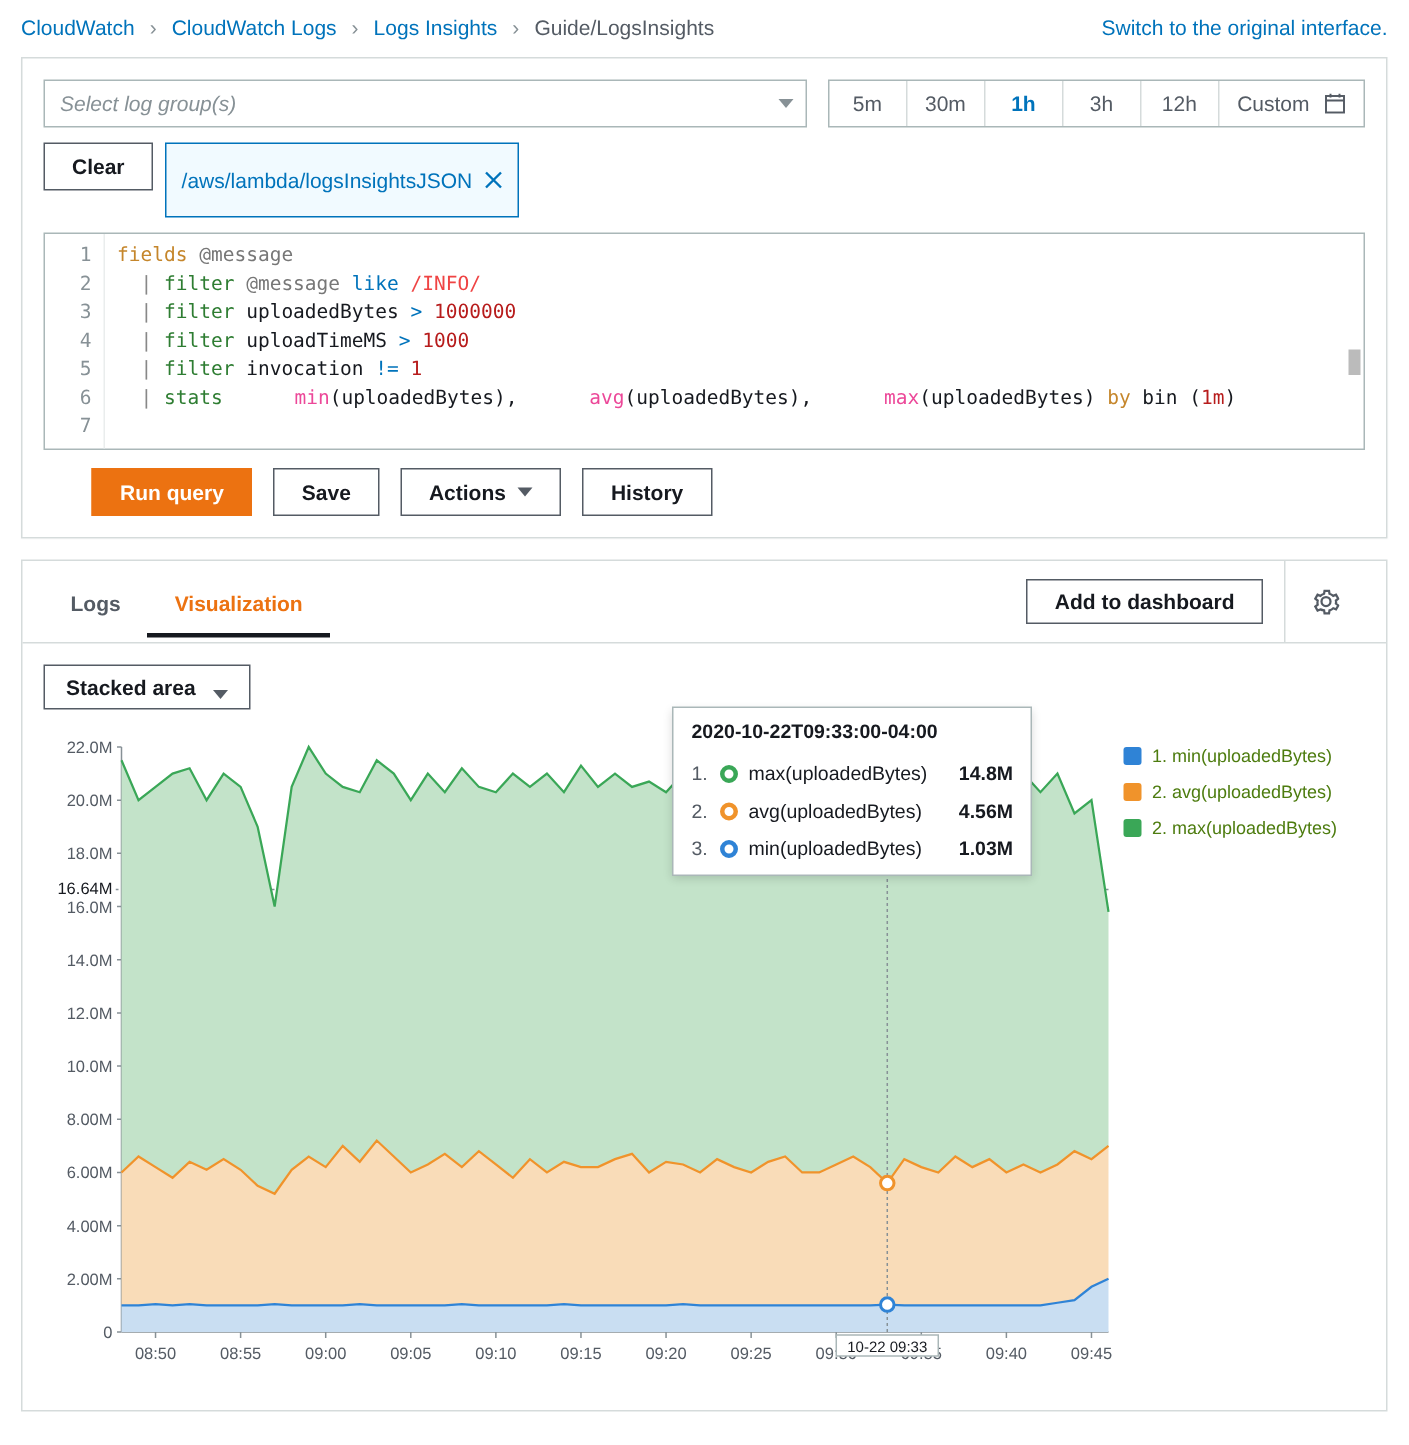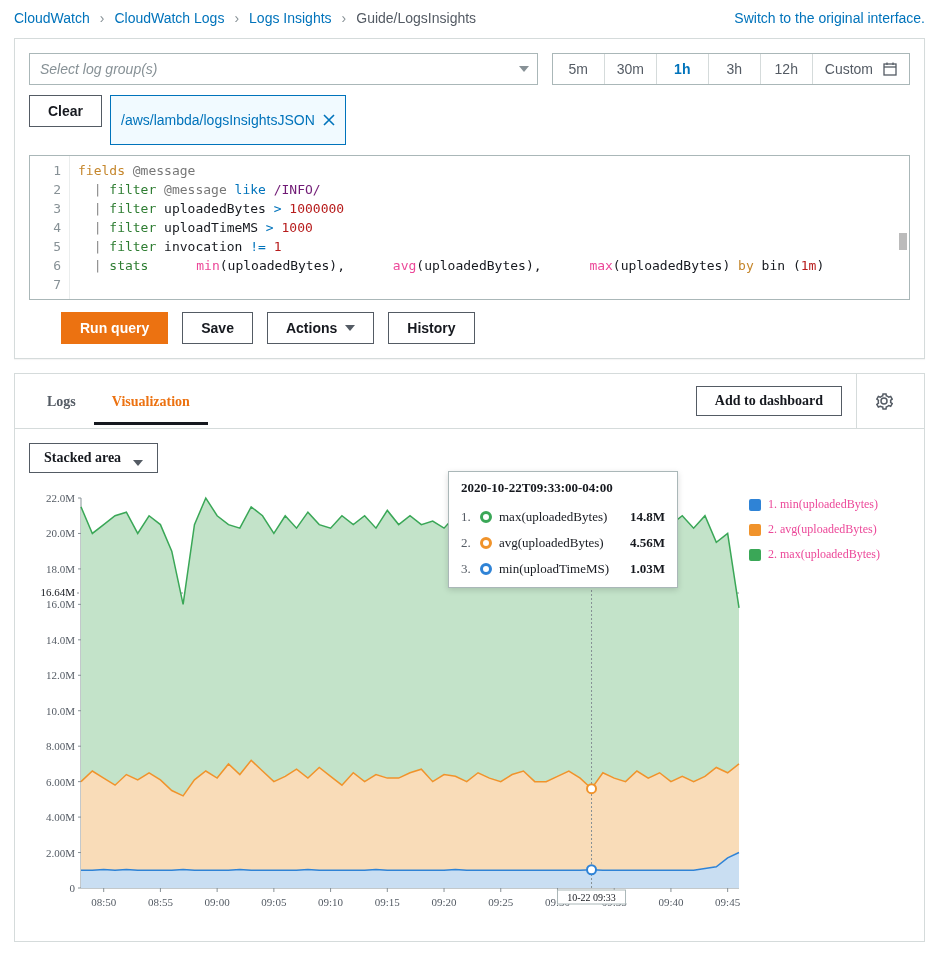--- a/index.html
+++ b/index.html
@@ -39,44 +39,44 @@
   .editor { border: 1px solid #aab7b8; margin-top: 10px; font-family: Consolas, Monaco, monospace; font-size: 13px; background: #fff; position: relative; }
   .editor-body { display:flex; }
   .gutter { width: 40px; text-align: right; color: #879196; padding: 5px 8px 5px 0; border-right: 1px solid #eaeded; line-height: 19px; user-select:none;}
   .code { flex: 1; padding: 5px 8px; line-height: 19px; white-space: pre; position: relative; }
   .ln { display:block; }
   .hl-line { position:absolute; left:0; right:0; height:19px; background:#fafafa; border-top:1px solid #eee; border-bottom:1px solid #eee; z-index:-1; }
   .kw1 { color: #c5862b; } 
   .kw2 { color: #2e7d32; } 
   .op  { color: #0073bb; } 
   .fun { color: #ec4899; margin-left: 40px; }
-  .str { color: #701a75; margin-top: 40px; }
+  .str { color: #ef4444; margin-top: 40px; }
   .num { color: #b71c1c; }
   .fld { color: #16191f; }
   .var { color:#777; font-style: normal; }
   .bar { color: #888; }
 
   .action-row { display: flex; gap: 14px; margin-top: 12px; padding-left: 32px; }
 
-  .viz-panel { border: 1px solid #d5dbdb; margin: 0 14px 16px; padding: 0; font-family: Liberation Serif, serif; }
+  .viz-panel { border: 1px solid #d5dbdb; margin: 0 14px 16px; padding: 0; }
   .tabs-row { display:flex; align-items:center; border-bottom: 1px solid #d5dbdb; padding: 0 14px; position: relative;}
   .tabs { display:flex; }
   .tab { padding: 16px 18px 12px; cursor:pointer; color:#545b64; font-weight:700; }
   .tab.active { color:#ec7211; border-bottom: 3px solid #16191f; }
   .tabs-spacer { flex:1; }
   .add-dash { border:1px solid #545b64; padding: 6px 18px; font-weight:700; cursor:pointer; margin-right: 14px;}
   .gear { border-left:1px solid #d5dbdb; height:54px; width:54px; display:flex; align-items:center; justify-content:center; cursor:pointer; color:#545b64;}
 
   .chart-body { padding: 14px; }
   .chart-type { border:1px solid #545b64; padding: 6px 14px; font-weight:700; display:inline-flex; align-items:flex-end; gap:12px; cursor:pointer; }
 
   .chart-wrap { display:flex; margin-top:20px; }
   .chart-svg-wrap { flex:1; position: relative; }
   .legend { width: 170px; padding-top: 4px; font-size: 12px; }
-  .legend-item { display:flex; align-items:center; gap:7px; margin-bottom: 10px; color:#ec4899; }
+  .legend-item { display:flex; align-items:center; gap:7px; margin-bottom: 10px; color:#4d7c0f; }
   .legend-sw { width:12px; height:12px; border-radius:2px; }
 
   .tooltip {
     position:absolute; top:-22px; left:419px; background:#fff; border:1px solid #aab7b8;
     box-shadow: 0 2px 6px rgba(0,0,0,0.15); font-size:13px; z-index:5;
   }
   .tooltip-title { padding: 8px 12px; font-weight:700; color:#16191f; border-bottom:0; }
   .tooltip-row { padding: 5px 12px; display:flex; align-items:center; gap:7px; }
   .tooltip-row:last-child { padding-bottom:10px; }
   .tt-num { color:#545b64; width:12px;}
@@ -199,21 +199,21 @@
               </div>
               <div class="tooltip-row">
                 <span class="tt-num">2.</span>
                 <span class="ring" style="border-color:#f0932b"></span>
                 <span>avg(uploadedBytes)</span>
                 <span class="tt-val">4.56M</span>
               </div>
               <div class="tooltip-row">
                 <span class="tt-num">3.</span>
                 <span class="ring" style="border-color:#2f83d6"></span>
-                <span>min(uploadTimeMS)</span>
+                <span>min(uploadedBytes)</span>
                 <span class="tt-val">1.03M</span>
               </div>
             </div>
         </div>
         <svg id="chart" width="720" height="430">
             <text x="46" y="399" text-anchor="end" font-size="11" fill="#545b64">0</text>
             <line x1="49" y1="395" x2="52" y2="395" stroke="#879196"></line>
             <text x="46" y="363.54545454545456" text-anchor="end" font-size="11" fill="#545b64">2.00M</text>
             <line x1="49" y1="359.54545454545456" x2="52" y2="359.54545454545456" stroke="#879196"></line>
             <text x="46" y="328.0909090909091" text-anchor="end" font-size="11" fill="#545b64">4.00M</text>

